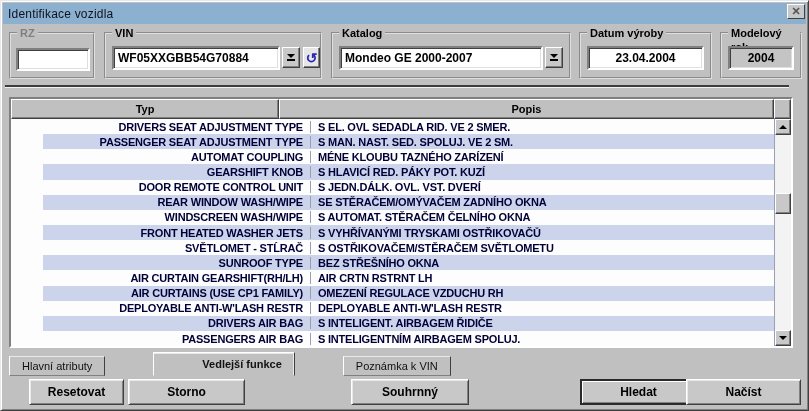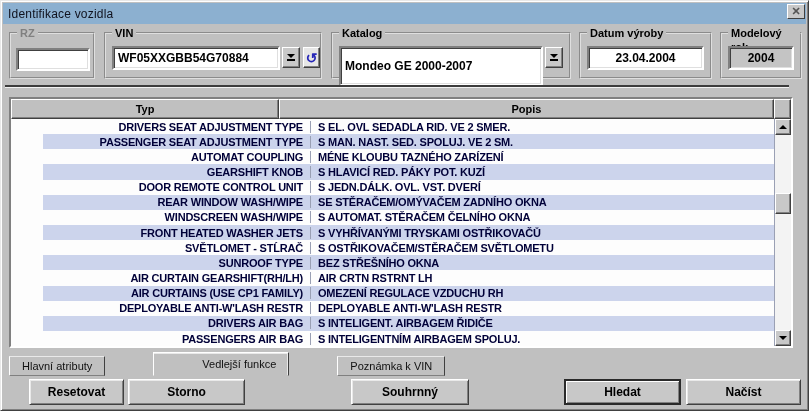--- a/index.html
+++ b/index.html
@@ -59,21 +59,21 @@
     box-shadow:inset -1px -1px 0 #808080;display:flex;align-items:center;justify-content:center;cursor:default;}
   .tri-up{width:0;height:0;border-left:4px solid transparent;border-right:4px solid transparent;border-bottom:4px solid #000;}
   .tri-dn{width:0;height:0;border-left:4px solid transparent;border-right:4px solid transparent;border-top:4px solid #000;}
   .sthumb{height:21px;margin-top:58px;background:#c8c8c8;border:1px solid;border-color:#fff #404040 #404040 #fff;
     box-shadow:inset -1px -1px 0 #808080;cursor:default;}
   .strack-fill{flex:1;}
   
   .tabs{position:absolute;left:8px;top:351px;height:24px;display:flex;align-items:flex-end;gap:48px;}
   .tab{height:20px;background:#c0c0c0;border:1px solid;border-color:#e9e9e9 #404040 #808080 #fff;
     padding:0 12px;display:flex;align-items:center;font-size:11px;color:#111;cursor:default;white-space:nowrap;}
-  .tab.active{height:24px;font-weight:normal;border-color:#fff #404040 #c0c0c0 #fff;box-shadow:inset -1px 1px 0 #e9e9e9;padding-left:48px;}
+  .tab.active{height:24px;font-weight:bold;border-color:#fff #404040 #c0c0c0 #fff;box-shadow:inset -1px 1px 0 #e9e9e9;padding-left:48px;}
   
   .btn{position:absolute;top:378px;height:26px;background:#c8c8c8;
     border:1px solid;border-color:#fff #404040 #404040 #fff;box-shadow:inset 1px 1px 0 #e9e9e9, inset -1px -1px 0 #808080;
     display:flex;align-items:center;justify-content:center;font-size:12px;font-weight:bold;color:#000;cursor:default;}
   .btn.default{border:2px solid #2a2a2a;box-shadow:inset 1px 1px 0 #fff, inset -1px -1px 0 #808080;}
 </style>
 </head>
 <body>
 
 <div class="window">
@@ -101,21 +101,21 @@
       <span class="arr-down"></span>
       <span class="arr-under"></span>
     </div>
     <div class="refresh-btn" style="position:absolute;left:197px;top:13px;">
       <span>↺</span>
     </div>
   </div>
 
   <div class="group" style="left:330px;width:240px;">
     <span class="glabel">Katalog</span>
-    <div class="sunken" style="position:absolute;left:6px;top:12px;width:204px;height:40px;">
+    <div class="sunken" style="position:absolute;left:6px;top:12px;width:204px;height:24px;">
       <input class="field-input" value="Mondeo GE 2000-2007" style="">
     </div>
     <div class="combo-btn" style="position:absolute;left:212px;top:13px;">
       <span class="arr-down"></span>
       <span class="arr-under"></span>
     </div>
   </div>
 
   <div class="group" style="left:578px;width:133px;">
     <span class="glabel">Datum výroby</span>
@@ -238,16 +238,16 @@
       </div>
 
     <div class="tab">
         <span>Poznámka k VIN</span>
       </div>
   </div>
 
   <div class="btn" style="left:28px;width:95px;">Resetovat</div>
   <div class="btn" style="left:127px;width:117px;">Storno</div>
   <div class="btn" style="left:350px;width:118px;">Souhrnný</div>
-  <div class="btn default" style="left:563px;width:117px;">Hledat</div>
+  <div class="btn default" style="left:579px;width:117px;">Hledat</div>
   <div class="btn" style="left:685px;width:115px;">Načíst</div>
 
 </div>
 
 </body></html>

